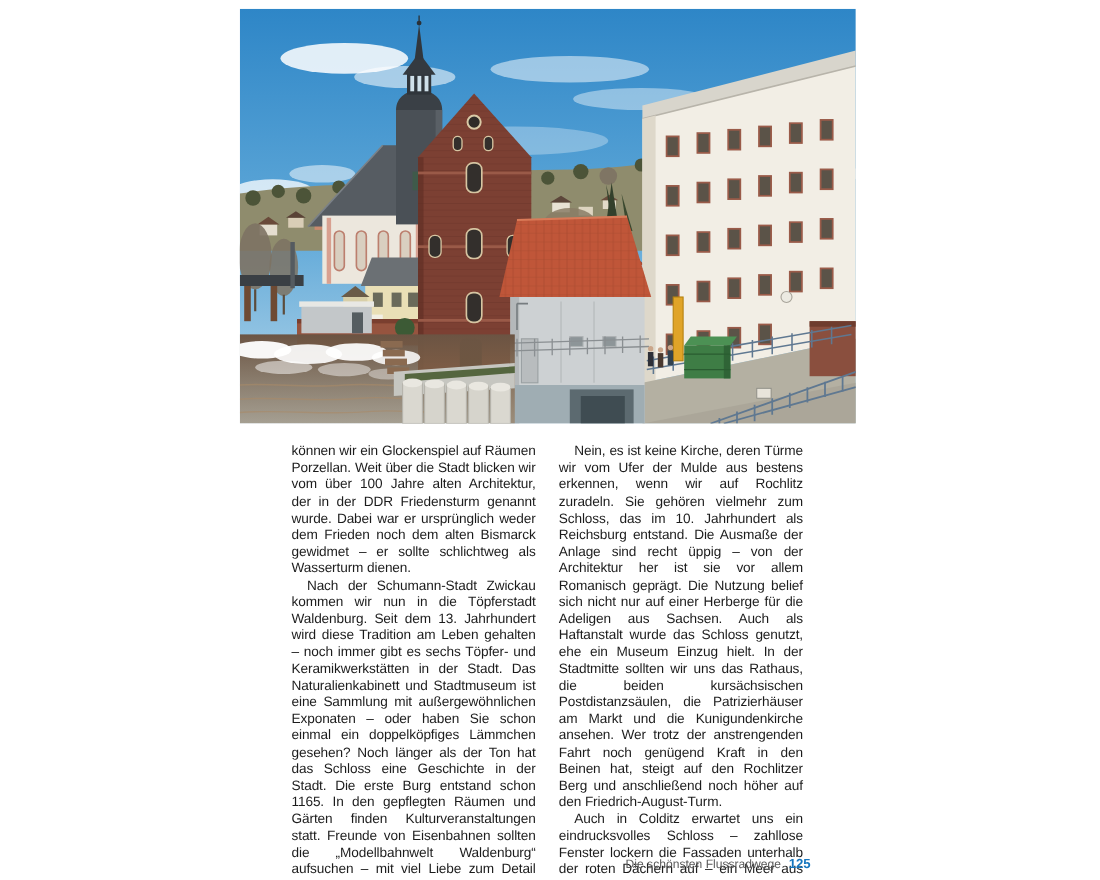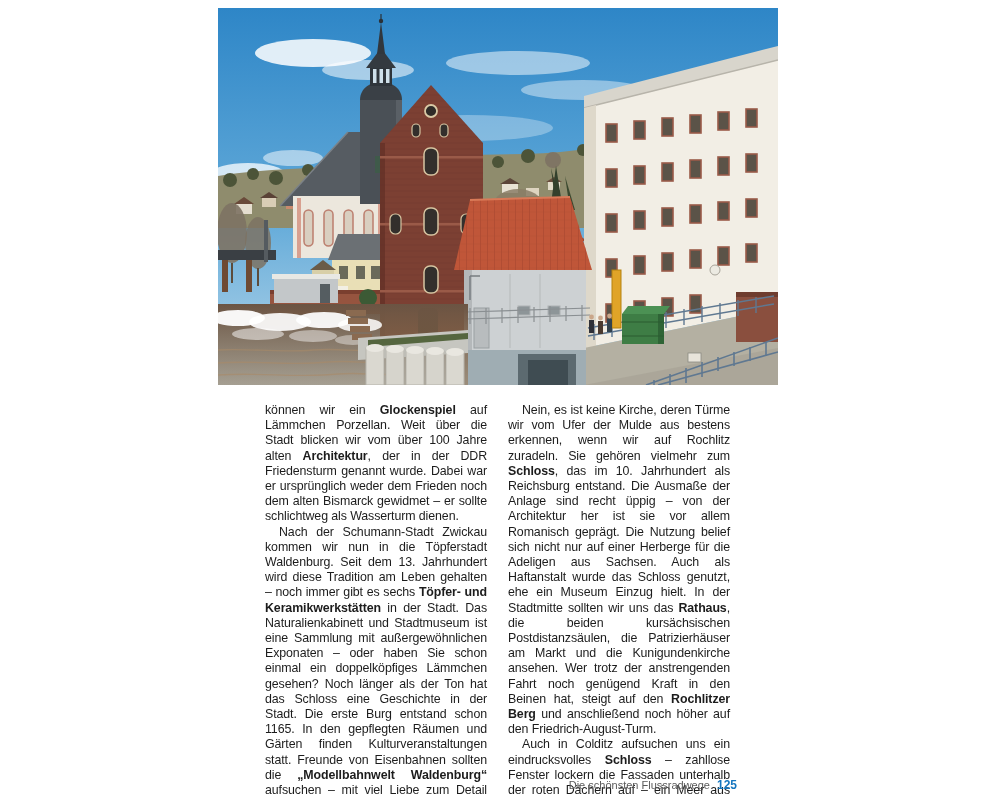--- a/index.html
+++ b/index.html
@@ -13,21 +13,21 @@
   .col{width:222px;}
   .col p{
     margin:0;
     font-size:12.4px;
     line-height:15.2px;
     letter-spacing:-0.1px;
     color:#1c1c1c;
     text-align:justify;
   }
   .col p.indent{text-indent:14px;}
-  .col .b{font-weight:bold;}
+  .col .b{font-weight:normal;}
 
   .footer{
     position:absolute;
     top:778px;
     right:263px;
     font-size:11px;
     color:#5a5a5a;
     white-space:nowrap;
   }
   .footer .page-num{
@@ -373,26 +373,26 @@
             <circle cx="382.5" cy="310" r="2.4" fill="#caa68a"></circle>
           <rect x="389" y="311" width="5" height="13" fill="#33424e"></rect>
             <circle cx="391.5" cy="308" r="2.4" fill="#caa68a"></circle>
         </g>
       </g>
     </svg>
   </figure>
 
   <main class="text-columns">
     <section class="col">
-        <p><span>können wir ein </span><span class="b">Glockenspiel</span><span> auf Lämmchen Porzellan. Weit über die Stadt blicken wir vom über 100 Jahre alten </span><span class="b">Architektur</span><span>, der in der DDR Friedensturm genannt wurde. Dabei war er ursprünglich weder dem Frieden noch dem alten Bismarck gewidmet – er sollte schlichtweg als Wasserturm dienen.</span></p>
+        <p><span>können wir ein </span><span class="b">Glockenspiel</span><span> auf Räumen Porzellan. Weit über die Stadt blicken wir vom über 100 Jahre alten </span><span class="b">Architektur</span><span>, der in der DDR Friedensturm genannt wurde. Dabei war er ursprünglich weder dem Frieden noch dem alten Bismarck gewidmet – er sollte schlichtweg als Wasserturm dienen.</span></p>
         <p class="indent"><span>Nach der Schumann-Stadt Zwickau kommen wir nun in die Töpferstadt Waldenburg. Seit dem 13. Jahrhundert wird diese Tradition am Leben gehalten – noch immer gibt es sechs </span><span class="b">Töpfer- und Keramikwerkstätten</span><span> in der Stadt. Das Naturalienkabinett und Stadtmuseum ist eine Sammlung mit außergewöhnlichen Exponaten – oder haben Sie schon einmal ein doppelköpfiges Lämmchen gesehen? Noch länger als der Ton hat das Schloss eine Geschichte in der Stadt. Die erste Burg entstand schon 1165. In den gepflegten Räumen und Gärten finden Kulturveranstaltungen statt. Freunde von Eisenbahnen sollten die </span><span class="b">„Modellbahnwelt Waldenburg“</span><span> aufsuchen – mit viel Liebe zum Detail wurde eine kleine Kunstwelt erschaffen.</span></p>
       </section>
     <section class="col">
         <p class="indent"><span>Nein, es ist keine Kirche, deren Türme wir vom Ufer der Mulde aus bestens erkennen, wenn wir auf Rochlitz zuradeln. Sie gehören vielmehr zum </span><span class="b">Schloss</span><span>, das im 10. Jahrhundert als Reichsburg entstand. Die Ausmaße der Anlage sind recht üppig – von der Architektur her ist sie vor allem Romanisch geprägt. Die Nutzung belief sich nicht nur auf einer Herberge für die Adeligen aus Sachsen. Auch als Haftanstalt wurde das Schloss genutzt, ehe ein Museum Einzug hielt. In der Stadtmitte sollten wir uns das </span><span class="b">Rathaus</span><span>, die beiden kursächsischen Postdistanzsäulen, die Patrizierhäuser am Markt und die Kunigundenkirche ansehen. Wer trotz der anstrengenden Fahrt noch genügend Kraft in den Beinen hat, steigt auf den </span><span class="b">Rochlitzer Berg</span><span> und anschließend noch höher auf den Friedrich-August-Turm.</span></p>
-        <p class="indent"><span>Auch in Colditz aufsuchen uns ein eindrucksvolles </span><span class="b">Schloss</span><span> – zahllose Fenster lockern die Fassaden unterhalb der roten Dächern auf – ein Meer aus Gauben, Türmen, Giebeln und anderen Details wartet darauf, entdeckt zu werden. Auch in Colditz können</span></p>
+        <p class="indent"><span>Auch in Colditz erwartet uns ein eindrucksvolles </span><span class="b">Schloss</span><span> – zahllose Fenster lockern die Fassaden unterhalb der roten Dächern auf – ein Meer aus Gauben, Türmen, Giebeln und anderen Details wartet darauf, entdeckt zu werden. Auch in Colditz können</span></p>
       </section>
   </main>
 
   <footer class="footer">
     <span>Die schönsten Flussradwege</span><span class="page-num" style="color: rgb(21, 118, 191);">125</span>
   </footer>
 
 </div>
 
 </body></html>

